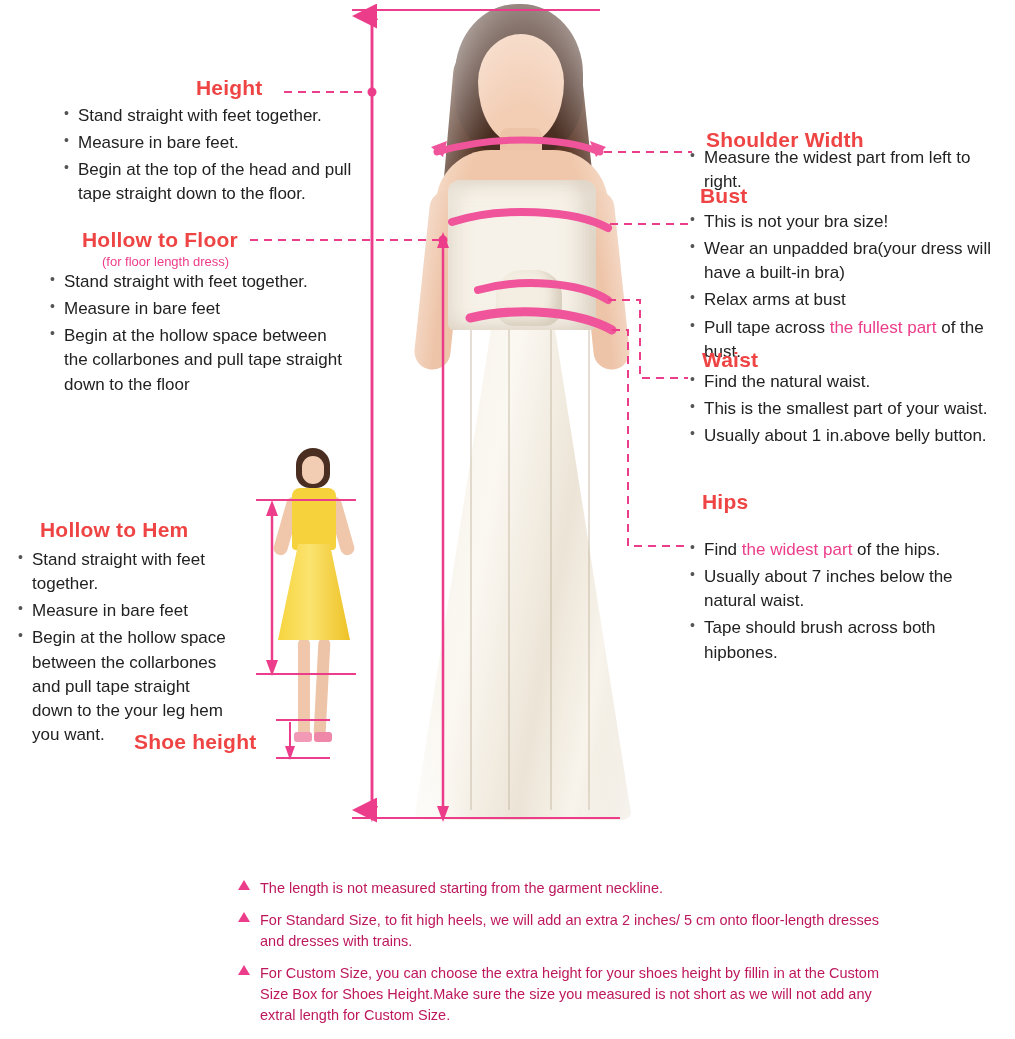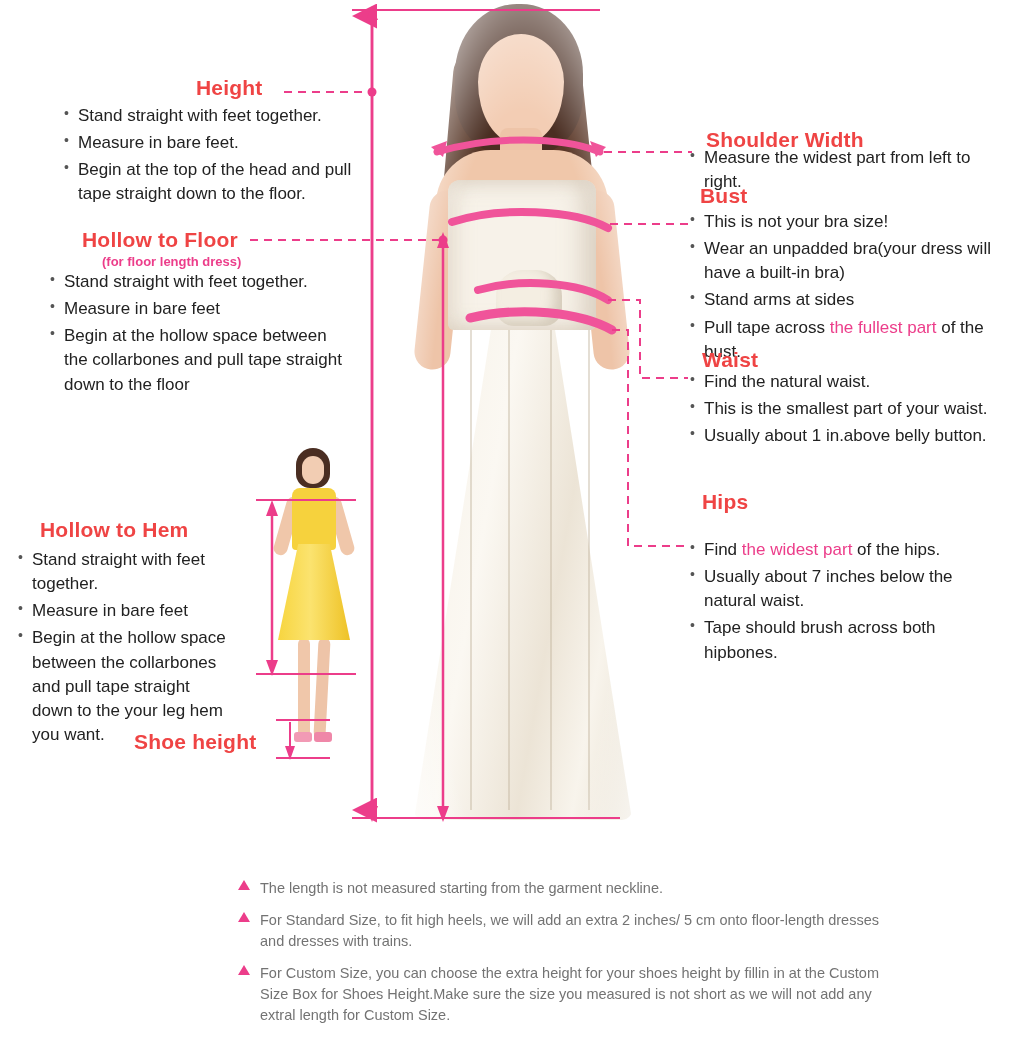--- a/index.html
+++ b/index.html
@@ -22,21 +22,21 @@
   
   .heading {
     color: #ef4444;
     font-weight: bold;
     font-size: 21px;
     white-space: nowrap;
     letter-spacing: 0.2px;
   }
   .subheading {
     color: #ec3d8a;
-    font-weight: bold;
+    font-weight: normal;
     font-size: 13px;
     white-space: nowrap;
   }
 
   
   .bullets {
     list-style: none;
     margin: 0;
     padding: 0;
     color: #222222;
@@ -62,21 +62,21 @@
   .notes {
     position: absolute;
     left: 238px;
     top: 878px;
     width: 650px;
   }
   .note {
     position: relative;
     padding-left: 22px;
     margin-bottom: 11px;
-    color: #737373;
+    color: #be185d;
     font-size: 14.5px;
     line-height: 1.45;
   }
   .note .tri {
     position: absolute;
     left: 0;
     top: 2px;
     width: 0; height: 0;
     border-left: 6px solid transparent;
     border-right: 6px solid transparent;
@@ -385,21 +385,21 @@
   <ul class="bullets abs" style="left:688px; top:146px; width:320px;">
     <li>Measure the widest part from left to right.</li>
   </ul>
 
   <div class="abs" style="left:700px; top:184px;">
     <span class="heading">Bust</span>
   </div>
   <ul class="bullets abs" style="left:688px; top:210px; width:322px;">
     <li>This is not your bra size!</li>
     <li>Wear an unpadded bra(your dress will have a built-in bra)</li>
-    <li>Stand arms at sides</li>
+    <li>Relax arms at bust</li>
     <li><span>Pull tape across </span><span class="pink-em">the fullest part</span><span> of the bust.</span></li>
   </ul>
 
   <div class="abs" style="left:702px; top:348px;">
     <span class="heading">Waist</span>
   </div>
   <ul class="bullets abs" style="left:688px; top:370px; width:320px;">
     <li>Find the natural waist.</li>
     <li>This is the smallest part of your waist.</li>
     <li>Usually about 1 in.above belly button.</li>

